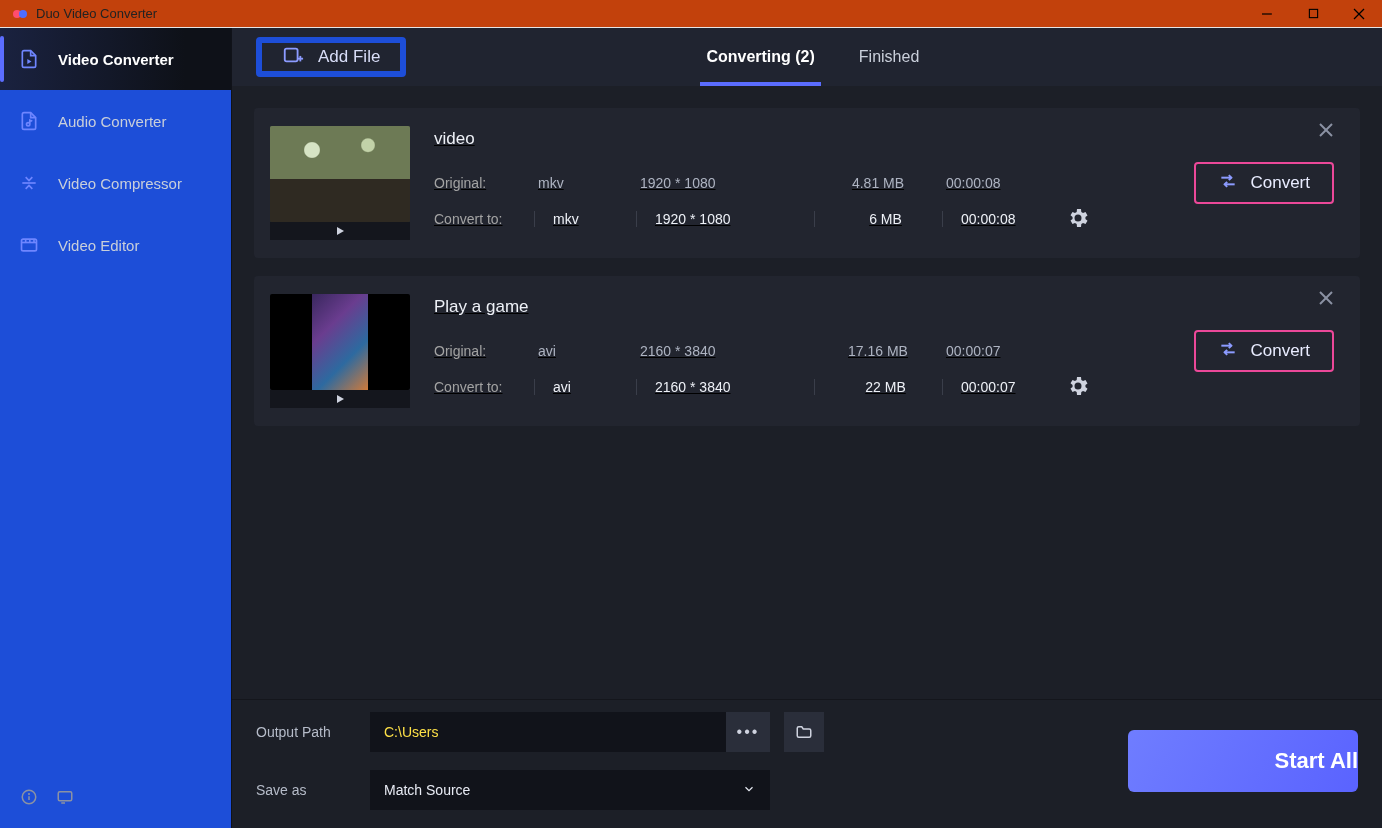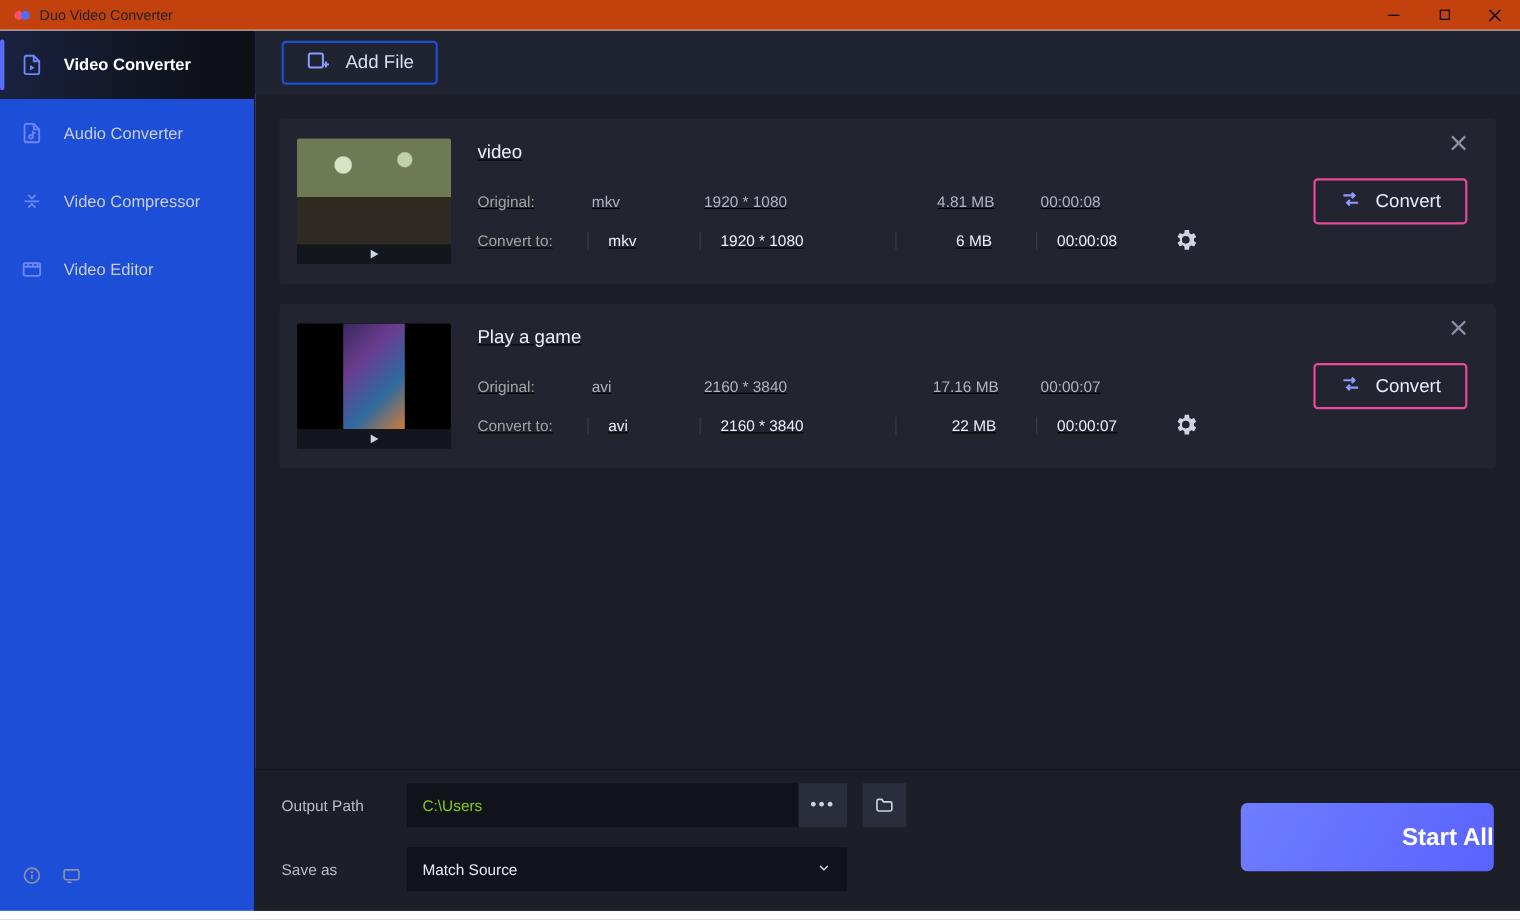--- a/index.html
+++ b/index.html
@@ -38,21 +38,21 @@
   
   .main { flex:1; background:#1c1f27; display:flex; flex-direction:column; min-width:0; }
 
   
   .topbar {
     height: 58px; background:#202430; display:flex; align-items:center;
     padding: 0 24px; gap: 40px;
   }
   .add-file-btn {
     display:flex; align-items:center; gap:14px; height:40px; padding:0 20px;
-    border:2px solid #1d4ed8; border-radius:4px; color:#d9def8; font-size:17px;
+    border:6px solid #1d4ed8; border-radius:4px; color:#d9def8; font-size:17px;
   }
   .add-file-btn .ic { color:#8c9bff; }
   .tabs { display:flex; gap:44px; margin-left: 260px; }
   .tab { height:58px; display:flex; align-items:center; color:#c9cfda; font-size:16px; position:relative; }
   .tab.active { color:#fff; font-weight:600; }
   .tab.active::after { content:""; position:absolute; left:-6px; right:-6px; bottom:0; height:4px; background:#5b6dff; }
 
   
   .list { flex:1; overflow:auto; padding: 22px 22px 0; display:flex; flex-direction:column; gap:18px; }
   .card {
@@ -97,21 +97,21 @@
   .close-x svg{ width:16px;height:16px; }
 
   
   .bottombar {
     background:#1c1f27; padding: 10px 24px 16px; display:grid;
     grid-template-columns: 100px 400px 48px 1fr auto; grid-template-rows: 44px 44px;
     column-gap:14px; row-gap:14px; align-items:center;
     border-top:1px solid #14161c;
   }
   .blabel { color:#b6bcc9; font-size:14px; }
-  .path-box { grid-column:2; height:40px; background:#11131a; display:flex; align-items:center; padding:0 14px; color:#84cc16; font-size:14px; }
+  .path-box { grid-column:2; height:40px; background:#11131a; display:flex; align-items:center; padding:0 14px; color:#fde047; font-size:14px; }
   .dots-btn { width:40px; height:40px; background:#2a2e3a; display:flex; align-items:center; justify-content:center; color:#cfd3df; letter-spacing:2px; grid-column:2; justify-self:end; position:relative; left:0; }
   
   .path-wrap{ grid-column:2; display:flex; }
   .path-wrap .path-box{ flex:1; }
   .path-wrap .dots-btn{ width:44px; margin-left:0; }
   .folder-btn{ grid-column:3; width:40px;height:40px;background:#2a2e3a;display:flex;align-items:center;justify-content:center;color:#cfd3df; }
   .saveas-select{ grid-column:2; grid-row:2; height:40px; background:#11131a; display:flex; align-items:center; justify-content:space-between; padding:0 14px; color:#e8ebf4; font-size:14px; }
   .start-all{
     grid-column:5; grid-row:1 / span 2; align-self:center;
     width:230px; height:62px; border-radius:6px;
@@ -218,20 +218,28 @@
     <div class="topbar">
       <div class="add-file-btn">
         <span class="ic">
           <svg width="22" height="22" viewBox="0 0 24 24" fill="none" stroke="currentColor" stroke-width="2">
               <rect x="3" y="5" width="14" height="14" rx="2"></rect>
               <line x1="17" y1="16" x2="23" y2="16"></line>
               <line x1="20" y1="13" x2="20" y2="19"></line>
             </svg>
         </span>
         <span>Add File</span>
+      </div>
+      <div class="tabs">
+        <div class="tab active">
+          <span>Converting (2)</span>
+        </div>
+        <div class="tab">
+          <span>Finished</span>
+        </div>
       </div>
     </div>
 
     <div class="list">
 
       <div class="card">
         <div class="thumb-wrap">
           <div class="thumb forest"></div>
           <div class="play-strip">
             <svg viewBox="0 0 10 10">

